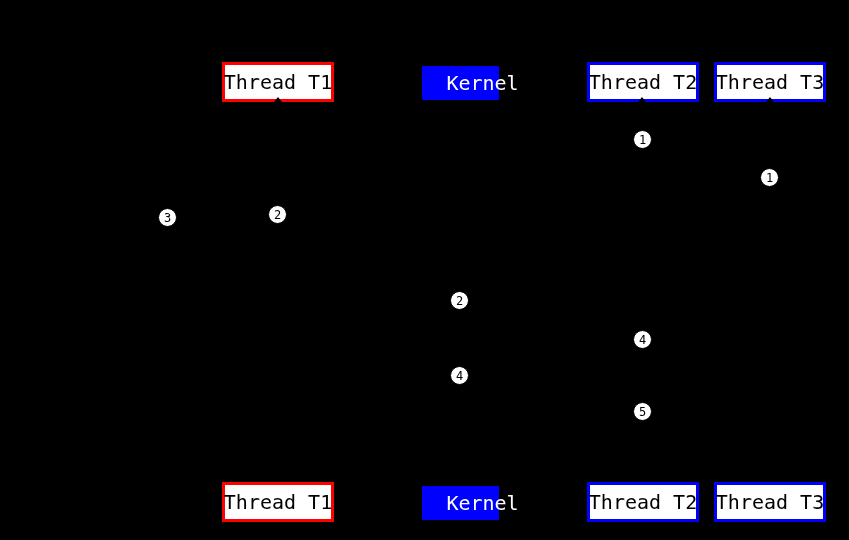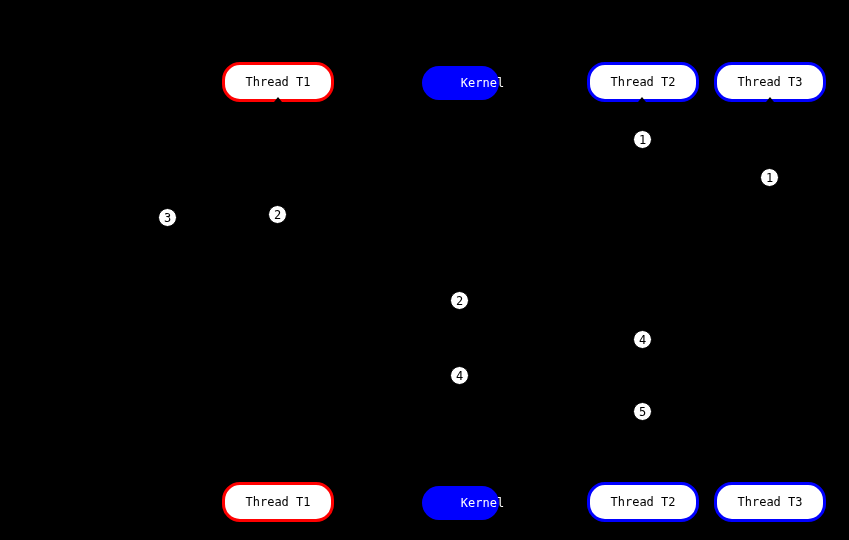--- a/index.html
+++ b/index.html
@@ -19,23 +19,22 @@
   }
   
   .box {
     position: absolute;
     box-sizing: border-box;
     display: flex;
     align-items: center;
     justify-content: center;
     background: var(--box-bg, #ffffff);
     color: var(--box-text, #000000);
-    font-size: 12px;
+    font-size: 20px;
     white-space: nowrap;
-    border-radius: 18px;
   }
   .thread-box {
     width: 112px;
     height: 40px;
     border: 3px solid var(--thread-border, #0000ff);
   }
   .thread-box.t1 {
     border-color: var(--thread-t1-border, #ff0000);
   }
   .kernel-box {

